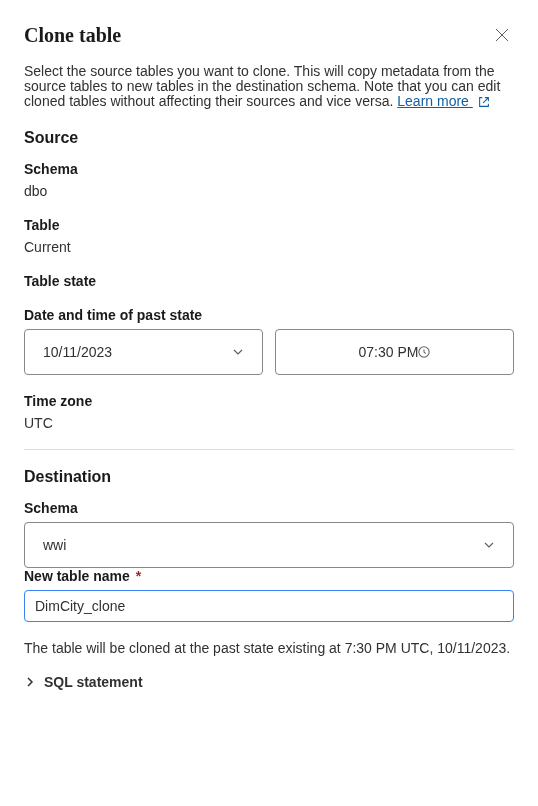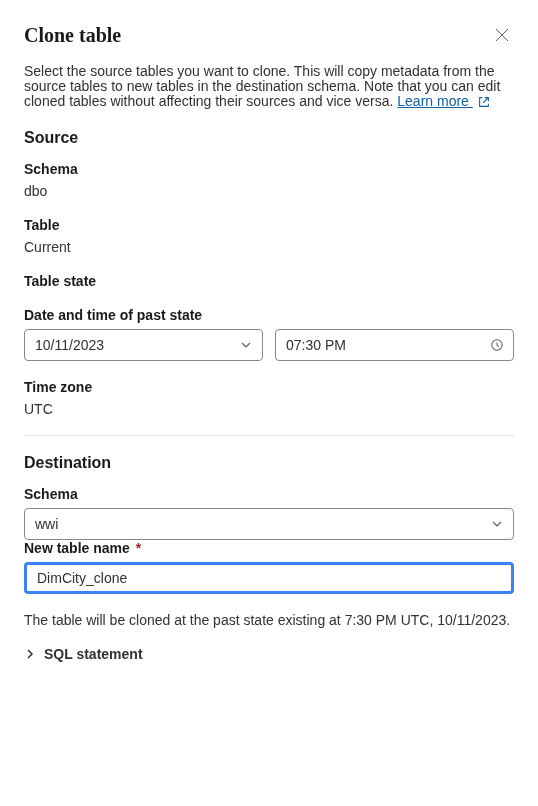--- a/index.html
+++ b/index.html
@@ -100,36 +100,36 @@
   border-radius: 50%;
 }
 .date-time-row {
   display: flex;
   gap: 12px;
   margin-bottom: 18px;
 }
 .input-box {
   border: 1px solid #8a8886;
   border-radius: 4px;
-  padding: 8px 10px;
+  padding: 8px 18px;
   display: flex;
   align-items: center;
   justify-content: space-between;
   background: #fff;
   cursor: pointer;
-  height: 32px;
+  height: 46px;
 }
 .date-input { flex: 1; }
-.time-input { flex: 1; }
+.time-input { flex: 1; justify-content: center; }
 .select-input {
   width: 100%;
 }
 .text-input {
   width: 100%;
-  border: 3px solid #3b82f6;
+  border: 1px solid #3b82f6;
   border-radius: 4px;
   padding: 7px 10px;
   font-size: 14px;
   font-family: inherit;
   color: #323130;
   background: #fff;
   margin-bottom: 18px;
   height: 32px;
 }
 .chevron-icon, .clock-icon {

